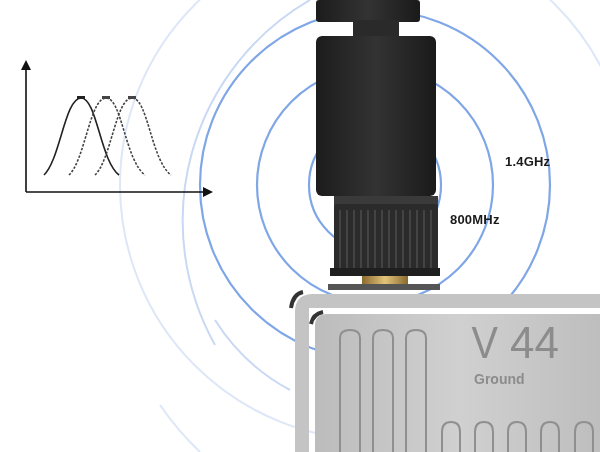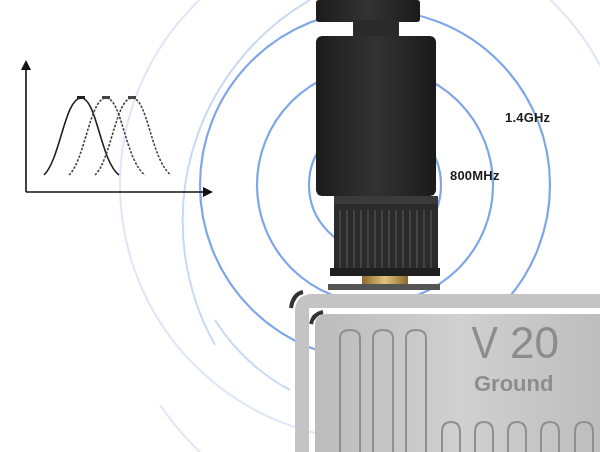--- a/index.html
+++ b/index.html
@@ -1,19 +1,19 @@
 <!DOCTYPE html>
 <html><head>
 <meta charset="utf-8">
 <style>
   html, body { margin:0; padding:0; }
   body { width:600px; height:452px; overflow:hidden; background:#ffffff; position:relative; font-family:"Liberation Sans", sans-serif; }
   .abs { position:absolute; }
   svg { display:block; }
-  .label { position:absolute; font-weight:bold; font-size:13px; color:#1a1a1a; letter-spacing:0.2px; }
+  .label { position:absolute; font-weight:bold; font-size:13px; color:#1a1a1a; letter-spacing:0.2px;margin-top:44px; }
   .brand { position:absolute; color:#8c8c8c; font-family:"Liberation Sans", sans-serif; }
 </style>
 </head>
 <body>
 
 <svg class="abs" width="600" height="452" style="left:0;top:0;">
   <g fill="none">
     <circle cx="375" cy="185" r="255" stroke="#dde7f7" stroke-width="2"></circle>
     <circle cx="375" cy="185" r="175" stroke="#7fa6e6" stroke-width="2.2"></circle>
     <circle cx="375" cy="185" r="118" stroke="#7fa6e6" stroke-width="2.2"></circle>
@@ -101,14 +101,14 @@
     <path d="M 157 170 L 157 150 Q 157 140 166 140 Q 175 140 175 150 L 175 170"></path>
     <path d="M 190 170 L 190 150 Q 190 140 199 140 Q 208 140 208 150 L 208 170"></path>
     <path d="M 223 170 L 223 150 Q 223 140 232 140 Q 241 140 241 150 L 241 170"></path>
     <path d="M 256 170 L 256 150 Q 256 140 265 140 Q 274 140 274 150 L 274 170"></path>
     <path d="M 290 170 L 290 150 Q 290 140 299 140 Q 308 140 308 150 L 308 170"></path>
   </g>
   <path d="M 590 0"></path>
 </svg>
 
 <div class="brand" style="left:470px;top:318px;font-size:44px;font-weight:normal;transform:scaleX(0.9);">V</div>
-<div class="brand" style="left:510px;top:318px;font-size:44px;">20</div>
-<div class="brand" style="left:474px;top:371px;font-size:22px;font-weight:bold;">Ground</div>
+<div class="brand" style="left:510px;top:318px;font-size:44px;">44</div>
+<div class="brand" style="left:474px;top:371px;font-size:14px;font-weight:bold;">Ground</div>
 
 </body></html>

